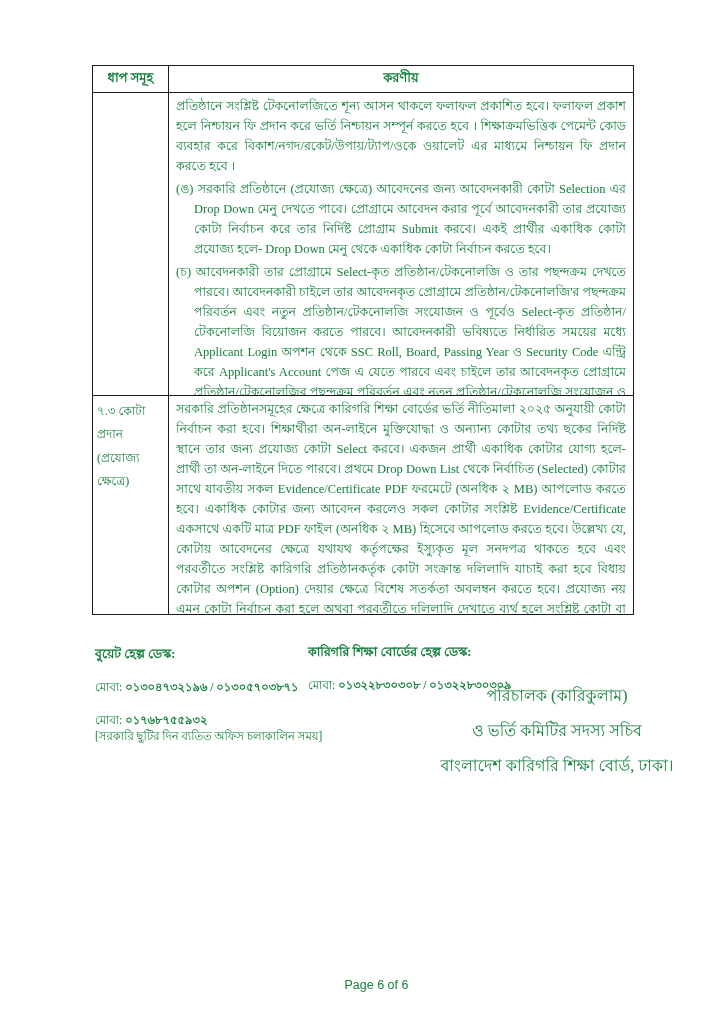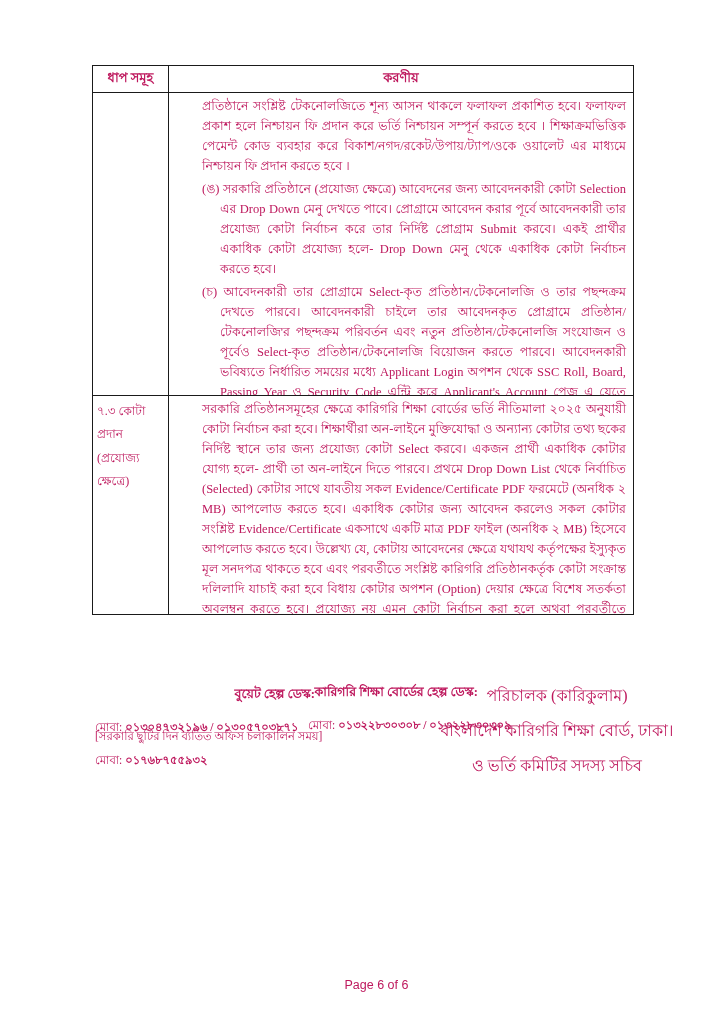--- a/index.html
+++ b/index.html
@@ -1,34 +1,34 @@
 <!DOCTYPE html>
 <html><head>
 <meta charset="utf-8">
 <style>
   html,body{margin:0;padding:0;background:#e8e8e8;}
   .page{
     position:relative;
     width:725px;height:1024px;
     margin:0 auto;
     background:#ffffff;
-    color:#be185d;
+    color:#15803d;
     font-family:"Liberation Serif","DejaVu Serif","DejaVu Sans",serif;
     overflow:hidden;
   }
   
   .doc-table{
     position:absolute;left:92px;top:65px;width:542px;
     border:1px solid #1a1a1a;
     box-sizing:border-box;
     font-size:12.5px;
     line-height:1.6;
   }
   .t-row{display:flex;}
-  .t-row + .t-row{border-top:1px solid #1a1a1a;gap:26px;}
+  .t-row + .t-row{border-top:1px solid #1a1a1a;}
   .c1{
     width:76px;flex:0 0 76px;
     border-right:1px solid #1a1a1a;
     box-sizing:border-box;
     padding:4px 4px;
     overflow:hidden;
   }
   .c2{
     flex:1 1 auto;
     box-sizing:border-box;
@@ -49,21 +49,21 @@
   .doc-table p{margin:0;text-align:justify;}
   .doc-table p.hang{
     padding-left:18px;
     text-indent:-18px;
     margin-top:3px;
   }
   .step-cell div{line-height:1.95;font-size:12px;}
   
   .helpdesk-buet{position:absolute;left:95px;top:645px;width:220px;}
   .helpdesk-bteb{position:absolute;left:308px;top:643px;width:170px;}
-  .hd-title{font-weight:bold;font-size:12.5px;text-align:right;margin-top:40px;}
+  .hd-title{font-weight:bold;font-size:12.5px;text-align:left;}
   .hd-line{font-size:11.5px;margin-top:14px;white-space:nowrap;}
   .hd-line .num{font-weight:bold;}
   .hd-note{position:absolute;left:95px;top:728px;font-size:11.5px;white-space:nowrap;}
   .signature{
     position:absolute;right:48px;top:678px;width:240px;
     text-align:center;font-size:16px;line-height:2.2;
   }
   .page-num{
     position:absolute;left:0;right:0;top:978px;
     text-align:center;font-size:12.5px;
@@ -122,19 +122,19 @@
   <div class="helpdesk-bteb">
     <div class="hd-title">কারিগরি শিক্ষা বোর্ডের হেল্প ডেস্ক:</div>
     <div class="hd-line">
       <span>মোবা:</span>
       <span class="num">০১৩২২৮৩০৩০৮ / ০১৩২২৮৩০৩০৯</span>
     </div>
   </div>
 
   <div class="signature">
     <div>পরিচালক (কারিকুলাম)</div>
+    <div>ও ভর্তি কমিটির সদস্য সচিব</div>
     <div>বাংলাদেশ কারিগরি শিক্ষা বোর্ড, ঢাকা।</div>
-    <div>ও ভর্তি কমিটির সদস্য সচিব</div>
   </div>
 
   <div class="page-num">Page 6 of 6</div>
 
 </div>
 
 </body></html>

